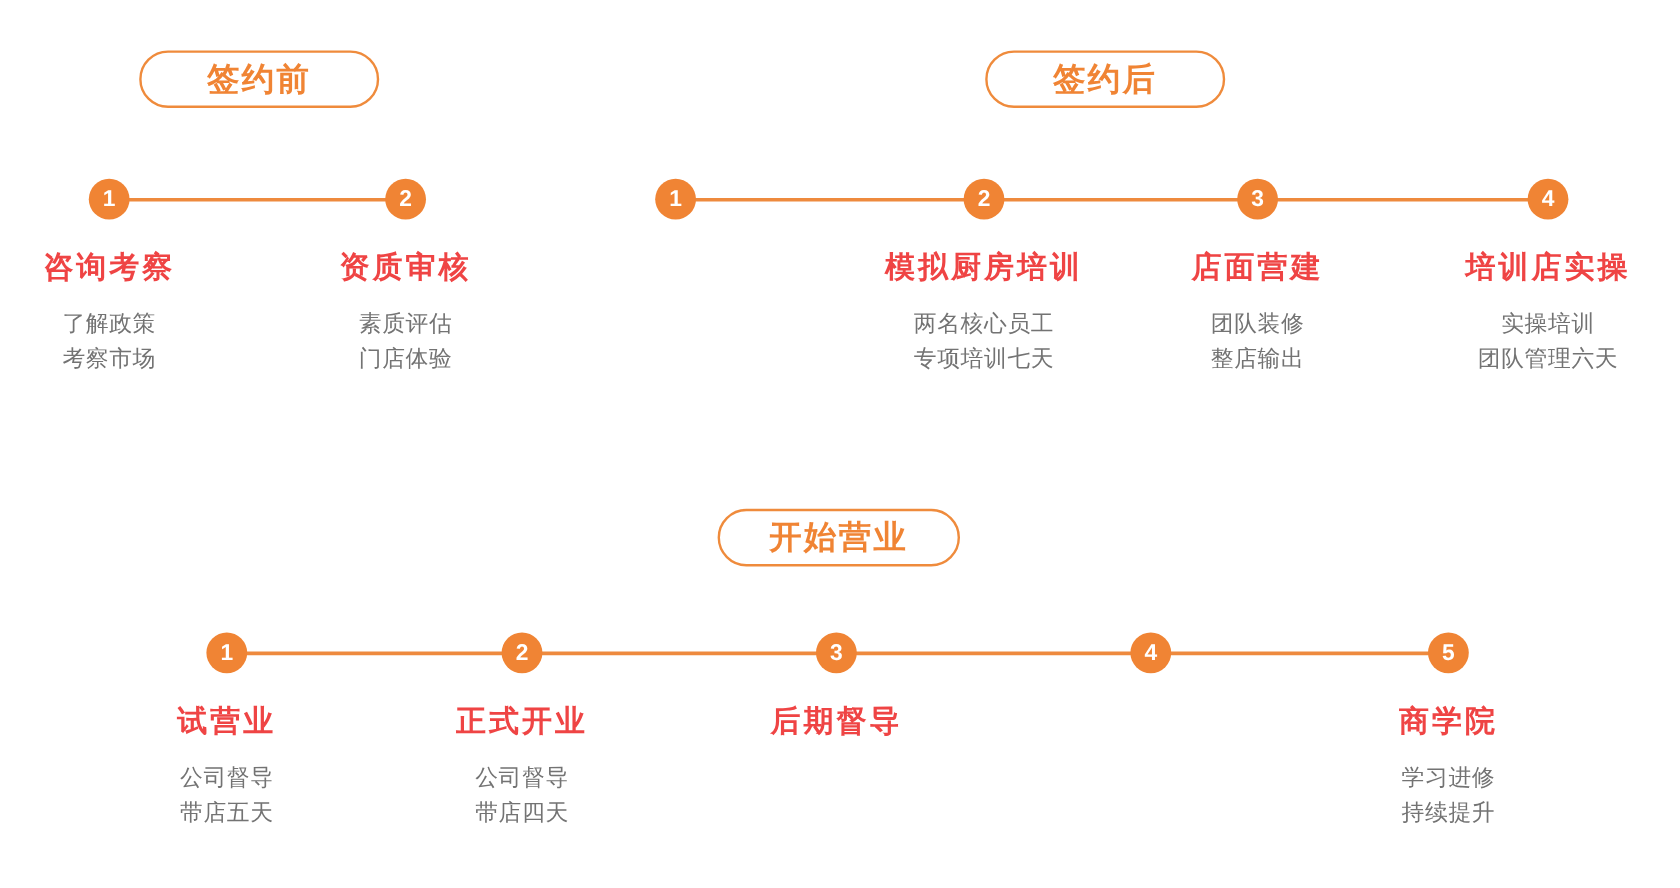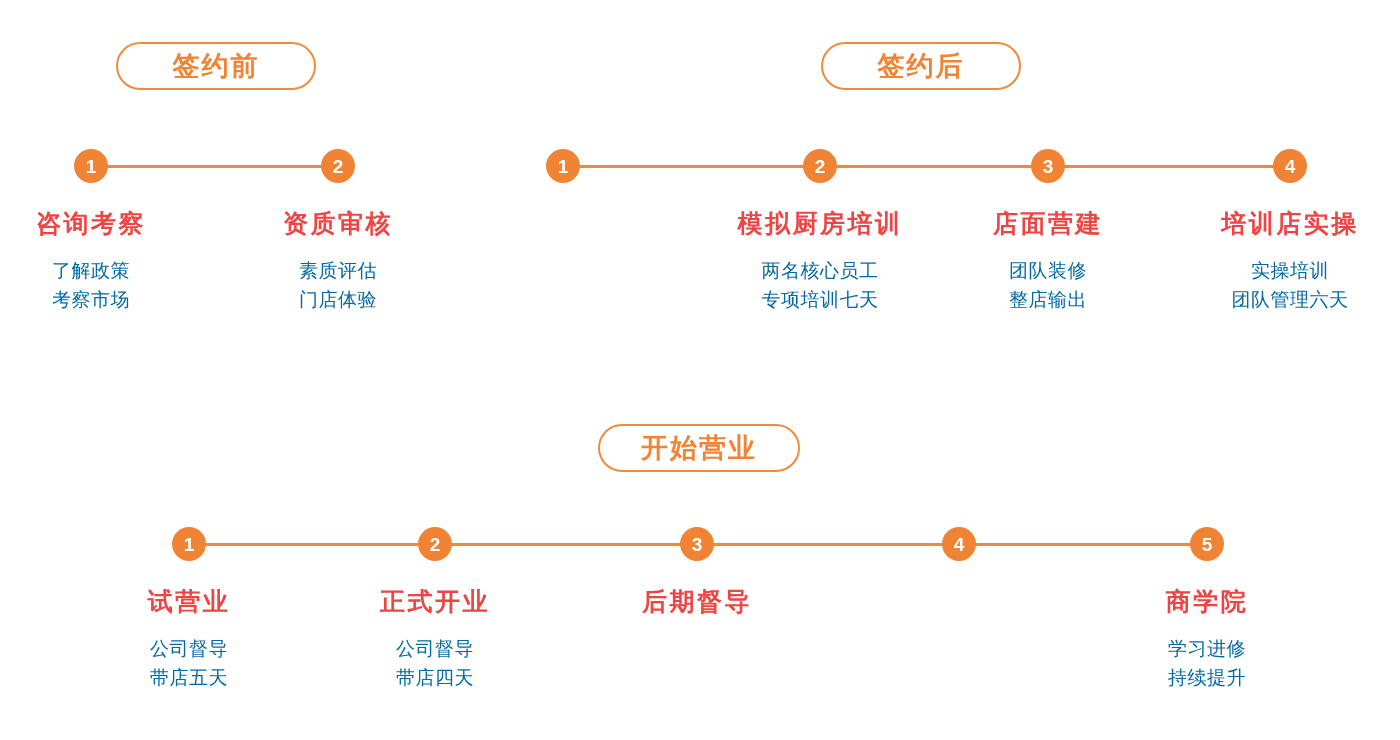--- a/index.html
+++ b/index.html
@@ -70,21 +70,21 @@
   }
   .step-title {
     color: #ef4444;
     font-size: 25px;
     font-weight: bold;
     letter-spacing: 2.5px;
     line-height: 1;
     margin-bottom: 20px;
   }
   .step-desc {
-    color: #0369a1;
+    color: #737373;
     font-size: 19px;
     line-height: 1.55;
     letter-spacing: 0.5px;
   }
   .step-desc div { white-space: nowrap; }
 </style>
 </head>
 <body>
 
 <div id="canvas">

